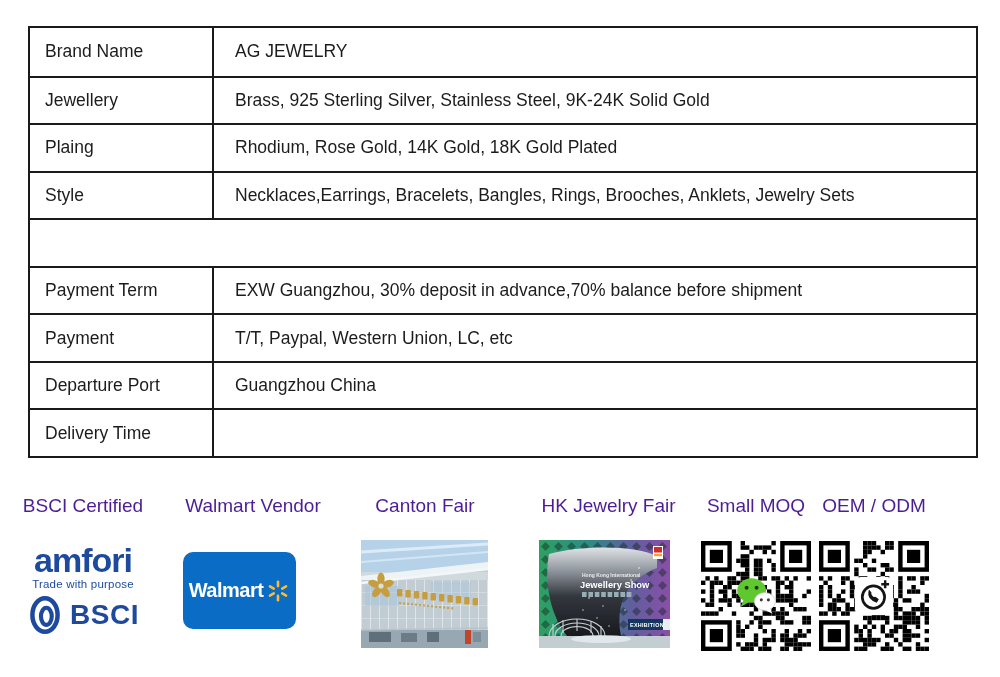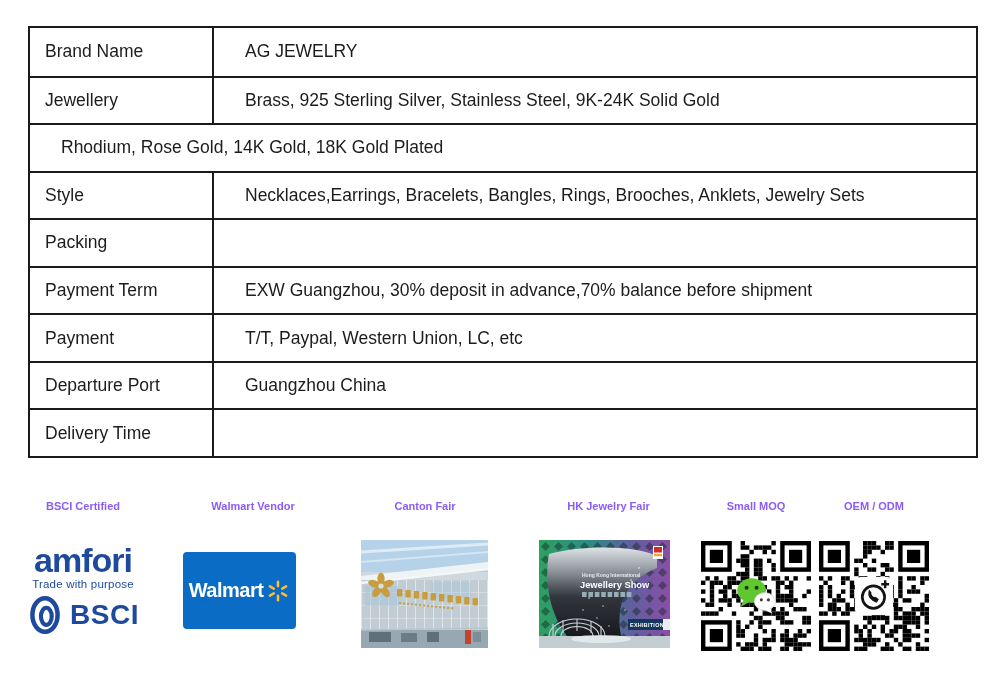--- a/index.html
+++ b/index.html
@@ -7,41 +7,41 @@
   .screen{position:relative;width:1000px;height:677px;background:#ffffff;overflow:hidden;
           font-family:"Liberation Sans","DejaVu Sans",sans-serif;color:#1c1c1c;}
 
   
   .spec-table{position:absolute;left:28px;top:26px;width:950px;height:432px;
               border:2px solid #1a1a1a;display:grid;grid-template-rows:repeat(9,1fr);box-sizing:border-box;}
   .trow{display:grid;grid-template-columns:184px 1fr;border-top:2px solid #1a1a1a;min-height:0;}
   .trow:first-child{border-top:none;}
   .tlabel{border-right:2px solid #1a1a1a;display:flex;align-items:center;
           padding-left:15px;font-size:17.5px;}
-  .tvalue{display:flex;align-items:center;padding-left:31px;font-size:17.5px;white-space:nowrap;}
+  .tvalue{display:flex;align-items:center;padding-left:21px;font-size:17.5px;white-space:nowrap;}
 
   
   .bcol{position:absolute;top:497px;text-align:center;}
-  .blabel{font-size:11px;font-weight:bold;color:#8b5cf6;line-height:18px;}
+  .blabel{font-size:19px;font-weight:normal;color:#4c1d95;line-height:18px;}
   .col1{left:16px;width:134px;}
   .col2{left:183px;width:140px;}
   .col3{left:355px;width:140px;}
   .col4{left:536px;width:145px;}
   .col5{left:690px;width:132px;}
   .col6{left:808px;width:132px;}
 
   
   .amfori{margin-top:28px;display:inline-block;text-align:center;}
   .amfori-word{font-size:34px;font-weight:bold;color:#1e4a9d;letter-spacing:-1px;line-height:34px;}
   .amfori-tag{font-size:11.5px;color:#1e4a9d;letter-spacing:.2px;margin-top:1px;}
   .amfori-row{display:flex;align-items:center;gap:7px;margin-top:4px;}
   .amfori-bsci{font-size:28px;font-weight:600;color:#1e4a9d;letter-spacing:.5px;}
 
   
-  .walmart-box{margin-top:37px;width:113px;height:77px;border-radius:4px;
+  .walmart-box{margin-top:37px;width:113px;height:77px;border-radius:10px;
                display:flex;align-items:center;justify-content:center;gap:3px;}
   .walmart-word{color:#fff;font-size:20px;font-weight:bold;letter-spacing:-.5px;}
 
   
   .photo{margin-top:25px;display:block;}
   .qrwrap{position:relative;margin-top:22px;width:118px;height:118px;display:inline-block;}
   .qricon{position:absolute;left:50%;top:50%;transform:translate(-50%,-50%);}
 </style>
 </head>
 <body>
@@ -51,28 +51,28 @@
   <div class="spec-table">
     <div class="trow">
         <div class="tlabel">Brand Name</div>
         <div class="tvalue">AG JEWELRY</div>
       </div>
     <div class="trow">
         <div class="tlabel">Jewellery</div>
         <div class="tvalue">Brass, 925 Sterling Silver, Stainless Steel, 9K-24K Solid Gold</div>
       </div>
     <div class="trow">
+        <div class="tlabel">Plaing</div>
         <div class="tvalue">Rhodium, Rose Gold, 14K Gold, 18K Gold Plated</div>
       </div>
     <div class="trow">
         <div class="tlabel">Style</div>
         <div class="tvalue">Necklaces,Earrings, Bracelets, Bangles, Rings, Brooches, Anklets, Jewelry Sets</div>
       </div>
     <div class="trow">
-        <div class="tlabel">Packing</div>
       </div>
     <div class="trow">
         <div class="tlabel">Payment Term</div>
         <div class="tvalue">EXW Guangzhou, 30% deposit in advance,70% balance before shipment</div>
       </div>
     <div class="trow">
         <div class="tlabel">Payment</div>
         <div class="tvalue">T/T, Paypal, Western Union, LC, etc</div>
       </div>
     <div class="trow">

